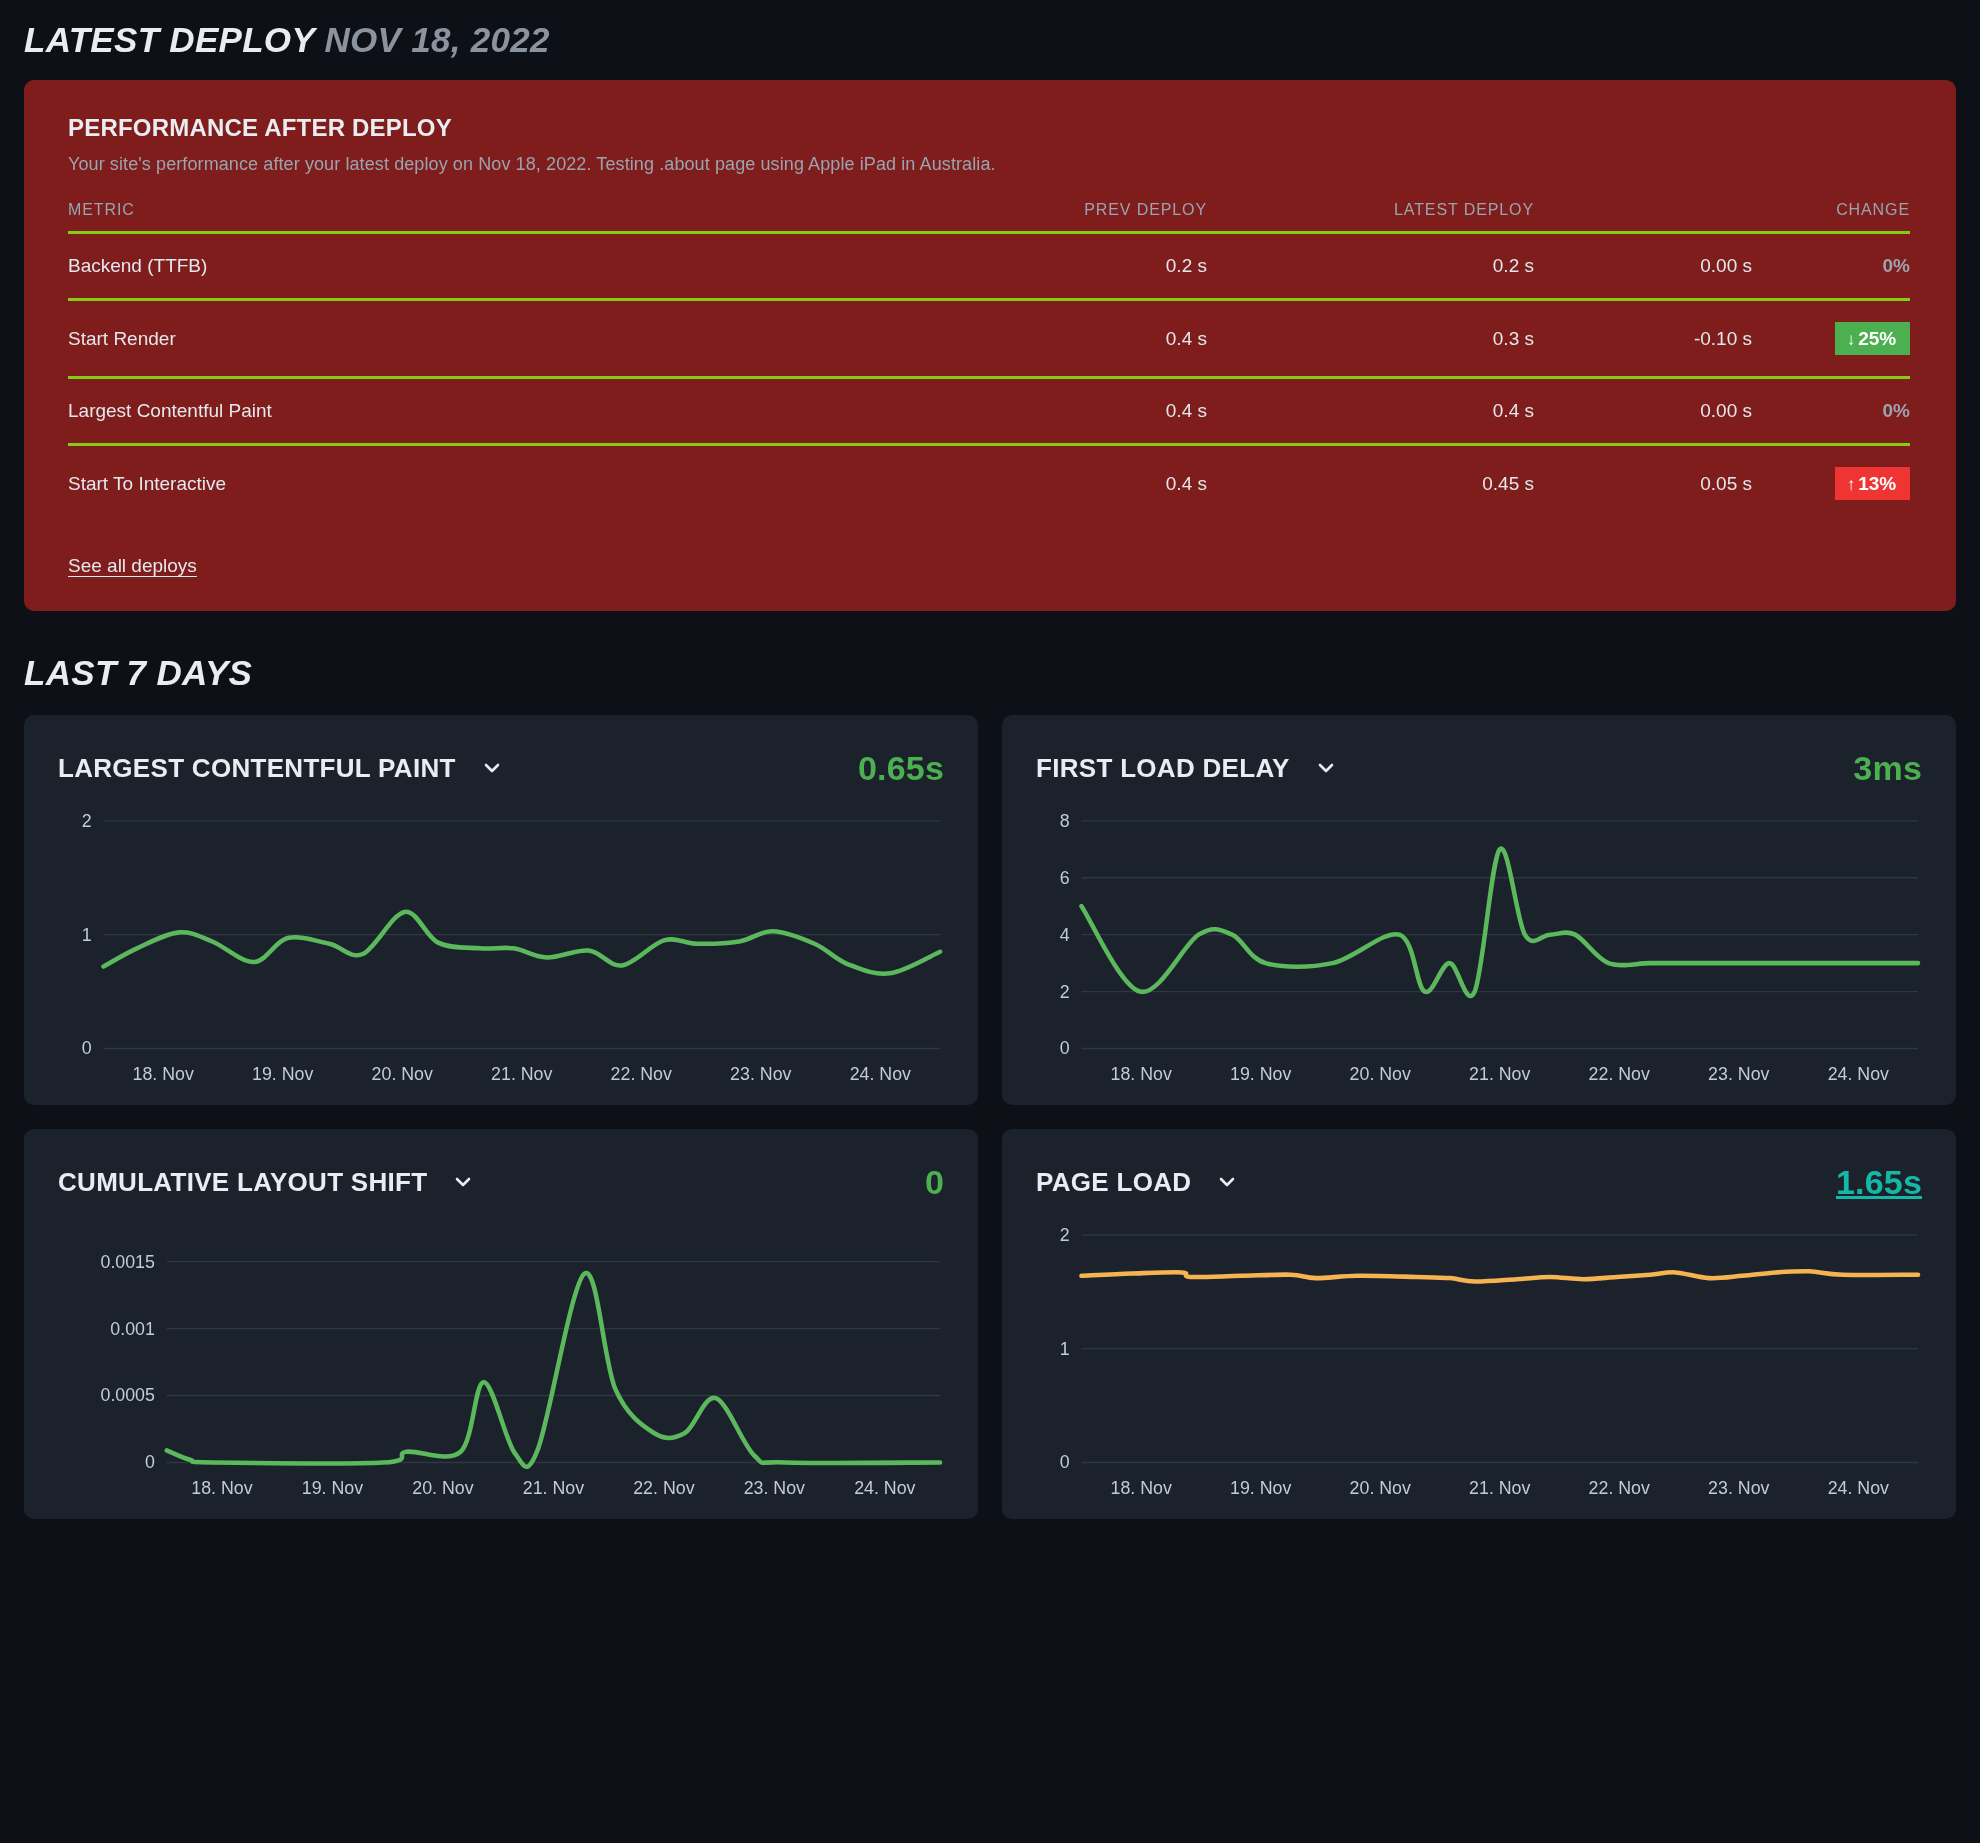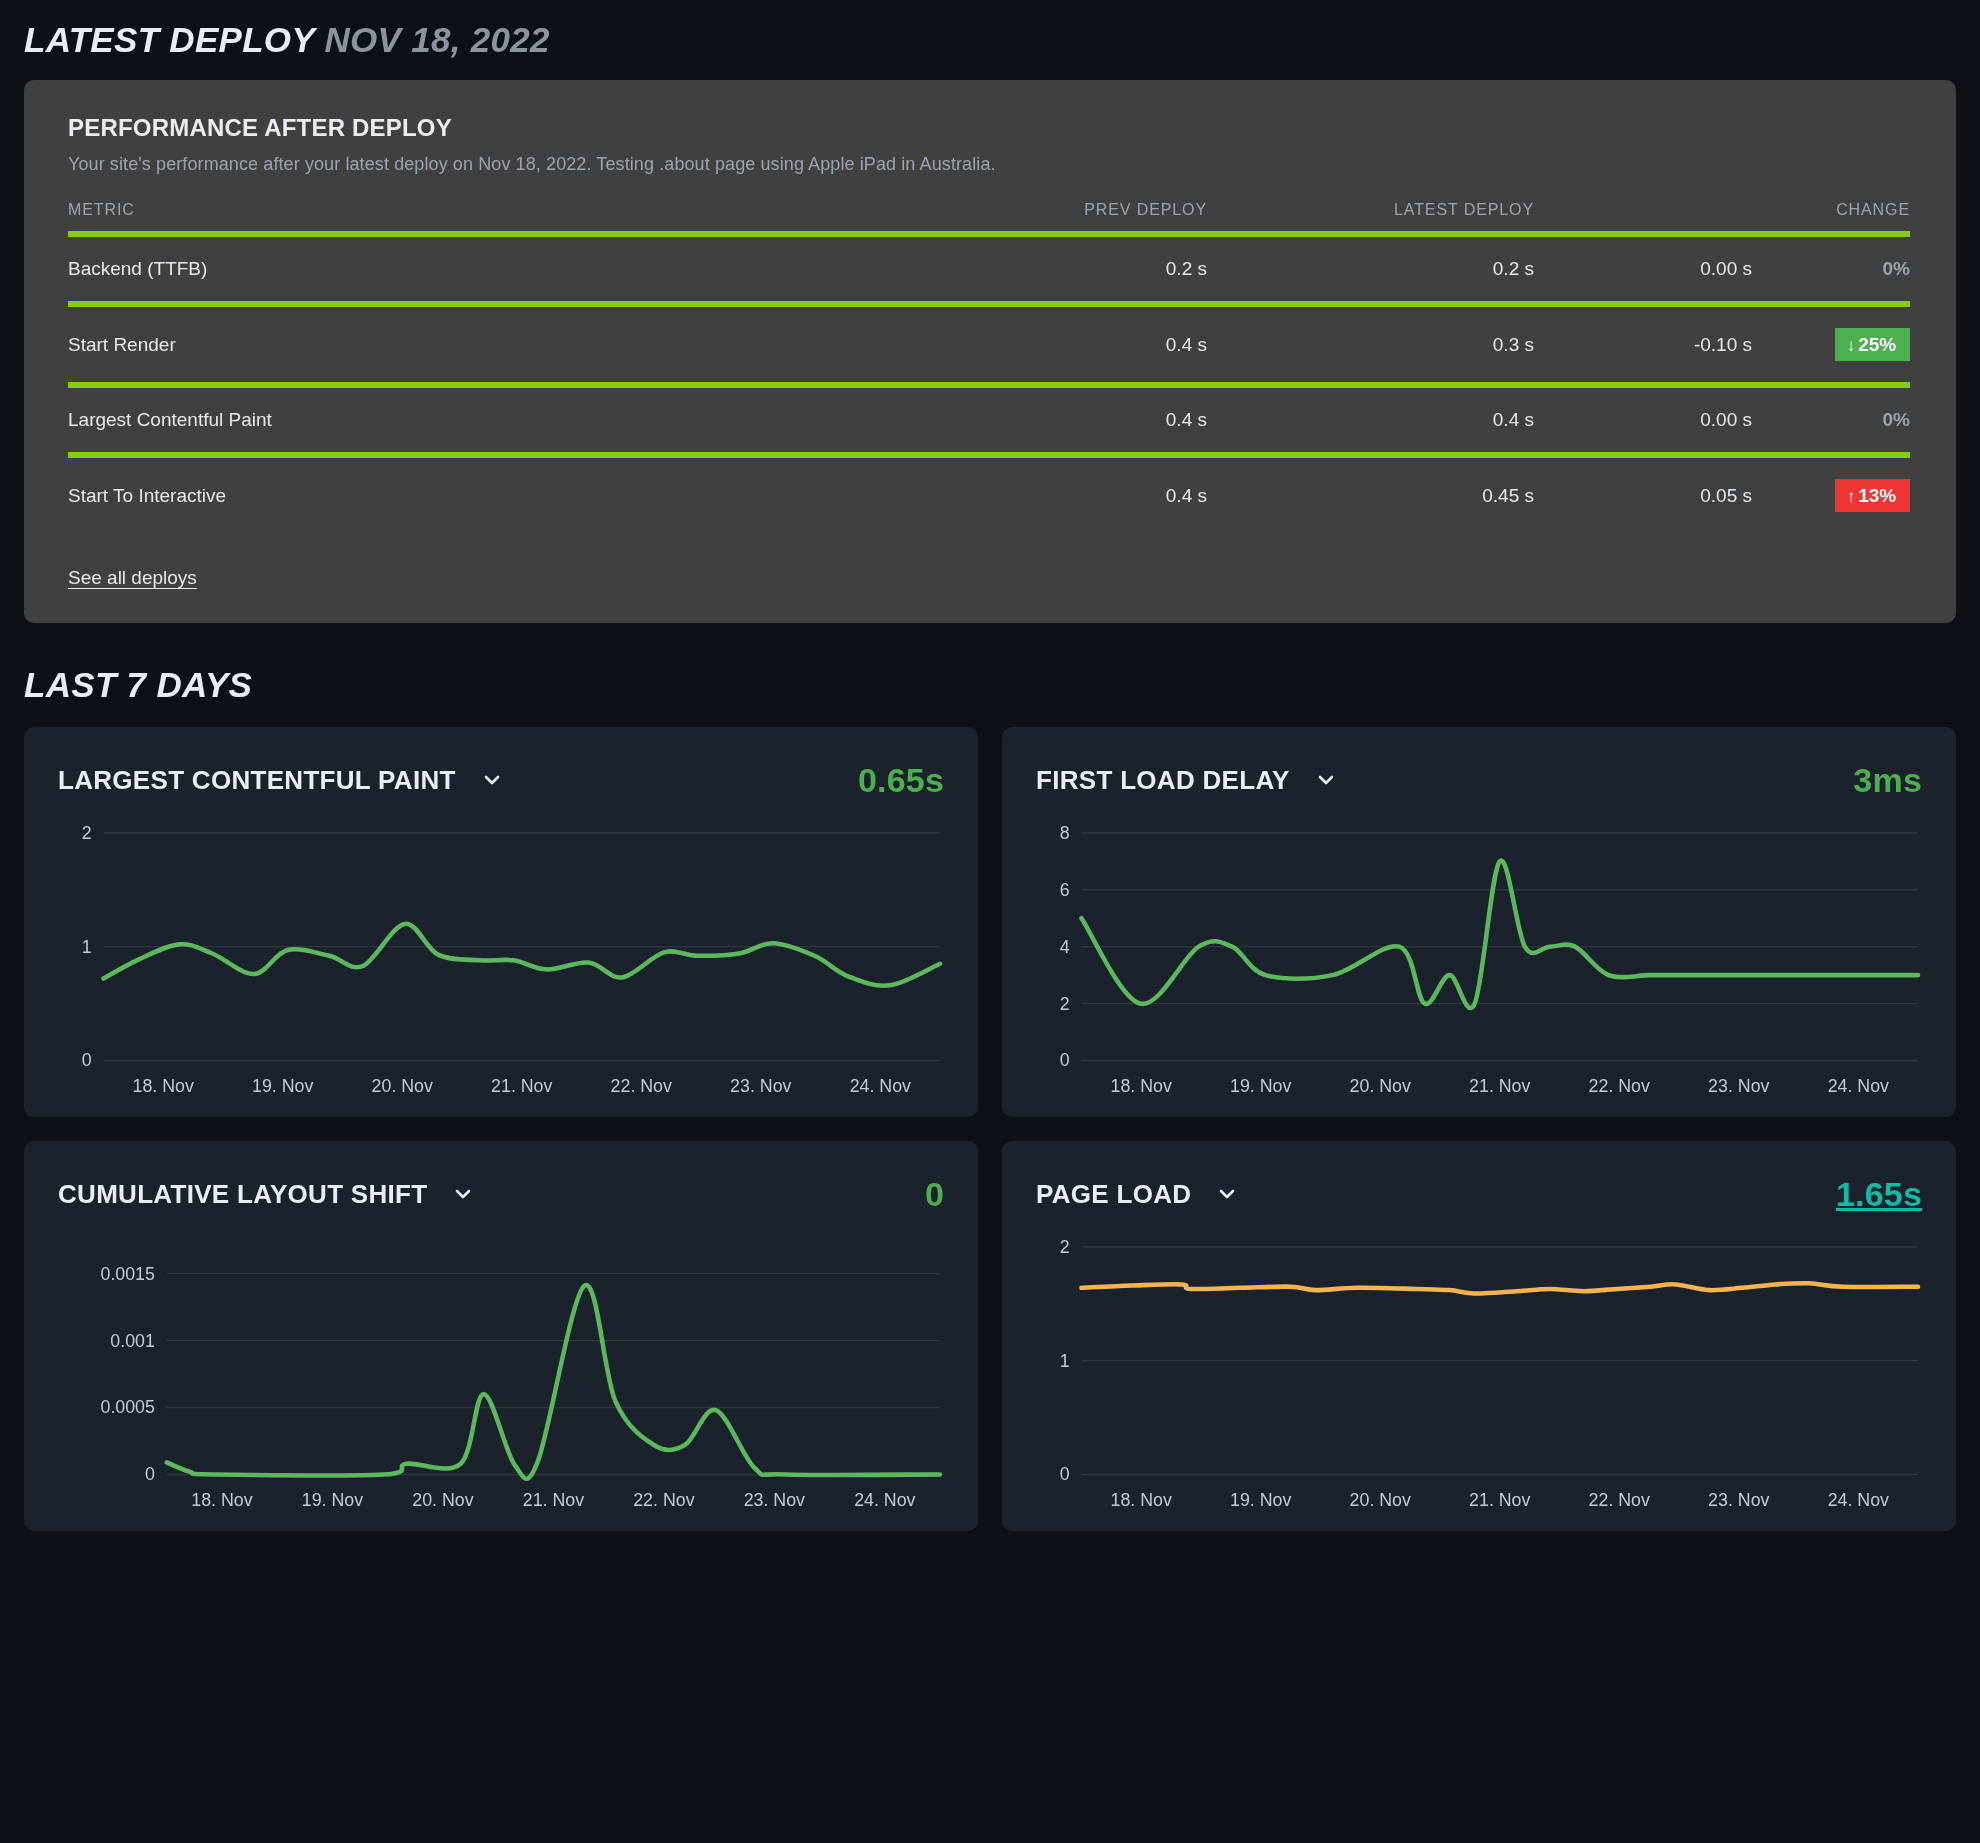--- a/index.html
+++ b/index.html
@@ -19,21 +19,21 @@
     letter-spacing: 0.3px;
     color: #e9edf1;
     padding-top: 20px;
     padding-bottom: 6px;
     font-style: italic;
   }
   .section-head .muted { color: #8b949e; }
 
   
   .deploy-card {
-    background: #404040;
+    background: #7f1d1d;
     border-radius: 10px;
     padding: 34px 46px 34px 44px;
     margin-top: 14px;
   }
   .card-title {
     font-size: 24px;
     font-weight: bold;
     color: #e9edf1;
     letter-spacing: 0.2px;
   }
@@ -56,21 +56,21 @@
     letter-spacing: 0.9px;
     padding-bottom: 12px;
     text-align: right;
   }
   table.metrics th.left { text-align: left; }
   table.metrics td {
     font-size: 19px;
     color: #e3e8ed;
     padding: 21px 0;
     text-align: right;
-    border-top: 6px solid #84cc16;
+    border-top: 3px solid #84cc16;
     vertical-align: middle;
   }
   table.metrics td.left { text-align: left; }
   .col-prev   { width: 257px; }
   .col-latest { width: 327px; }
   .col-delta  { width: 218px; }
   .col-change { width: 158px; }
 
   .pct-plain { font-size: 19px; font-weight: bold; color: #9aa4ae; }
   .badge {

